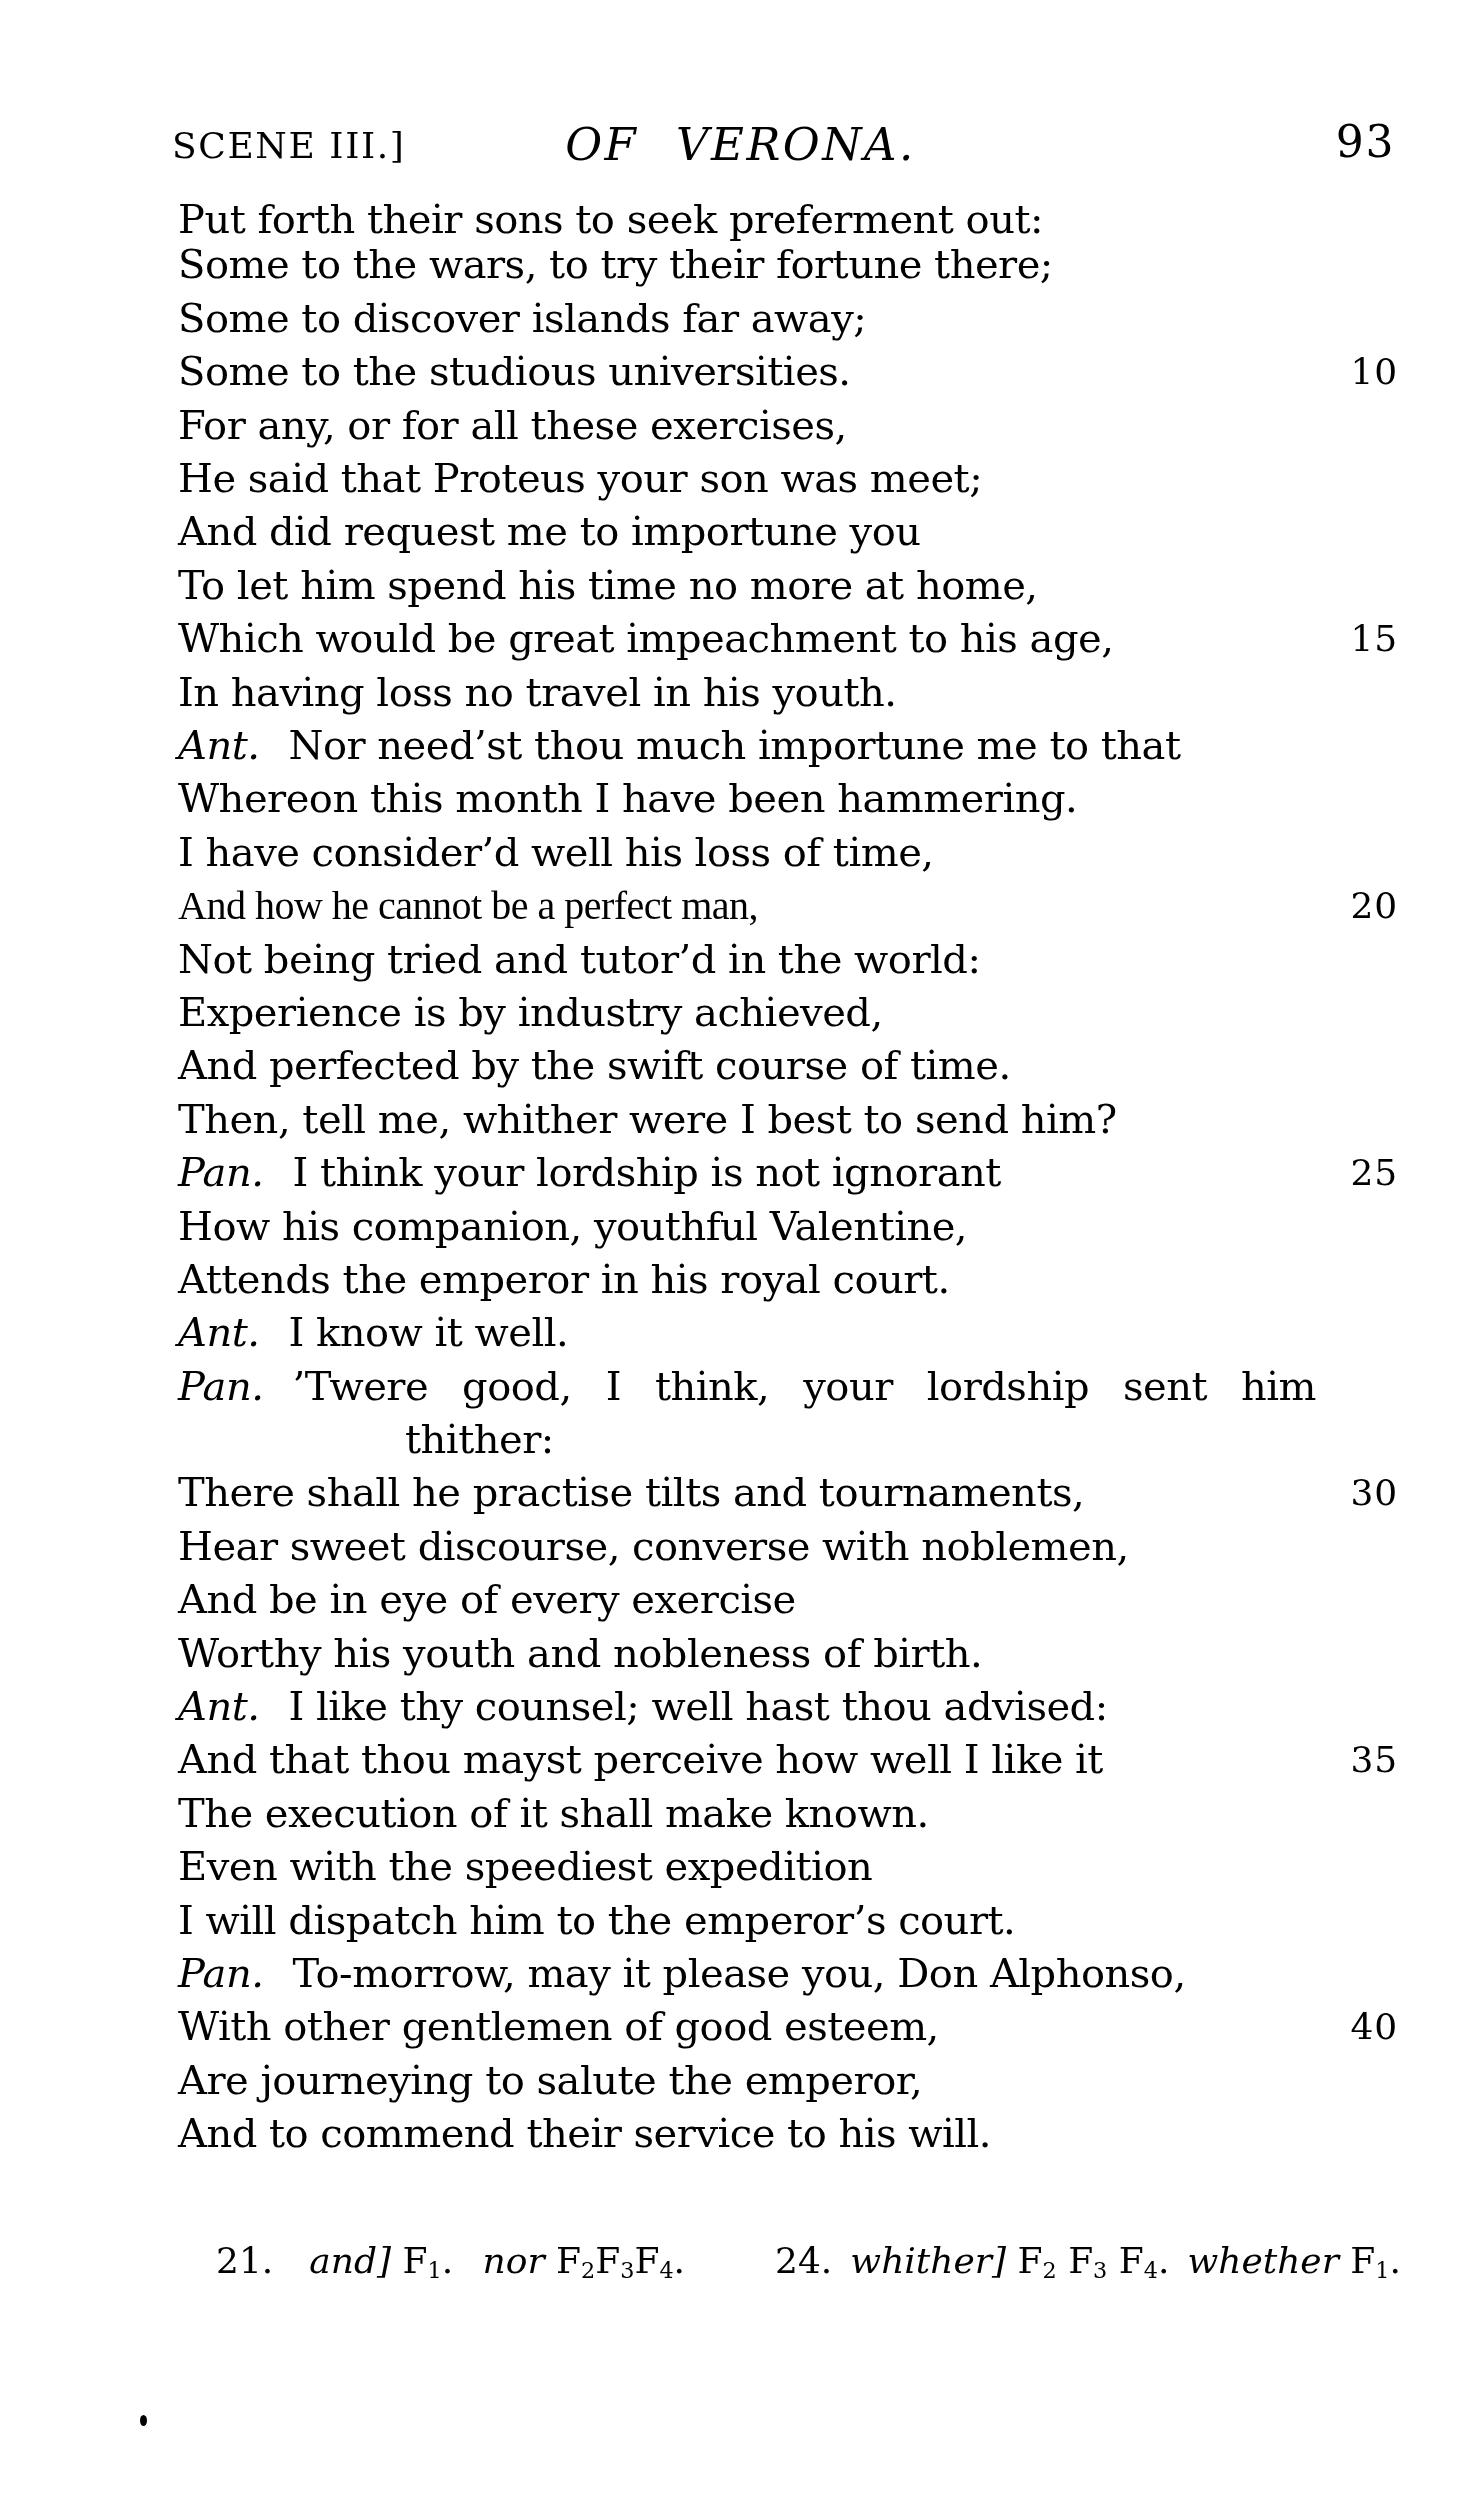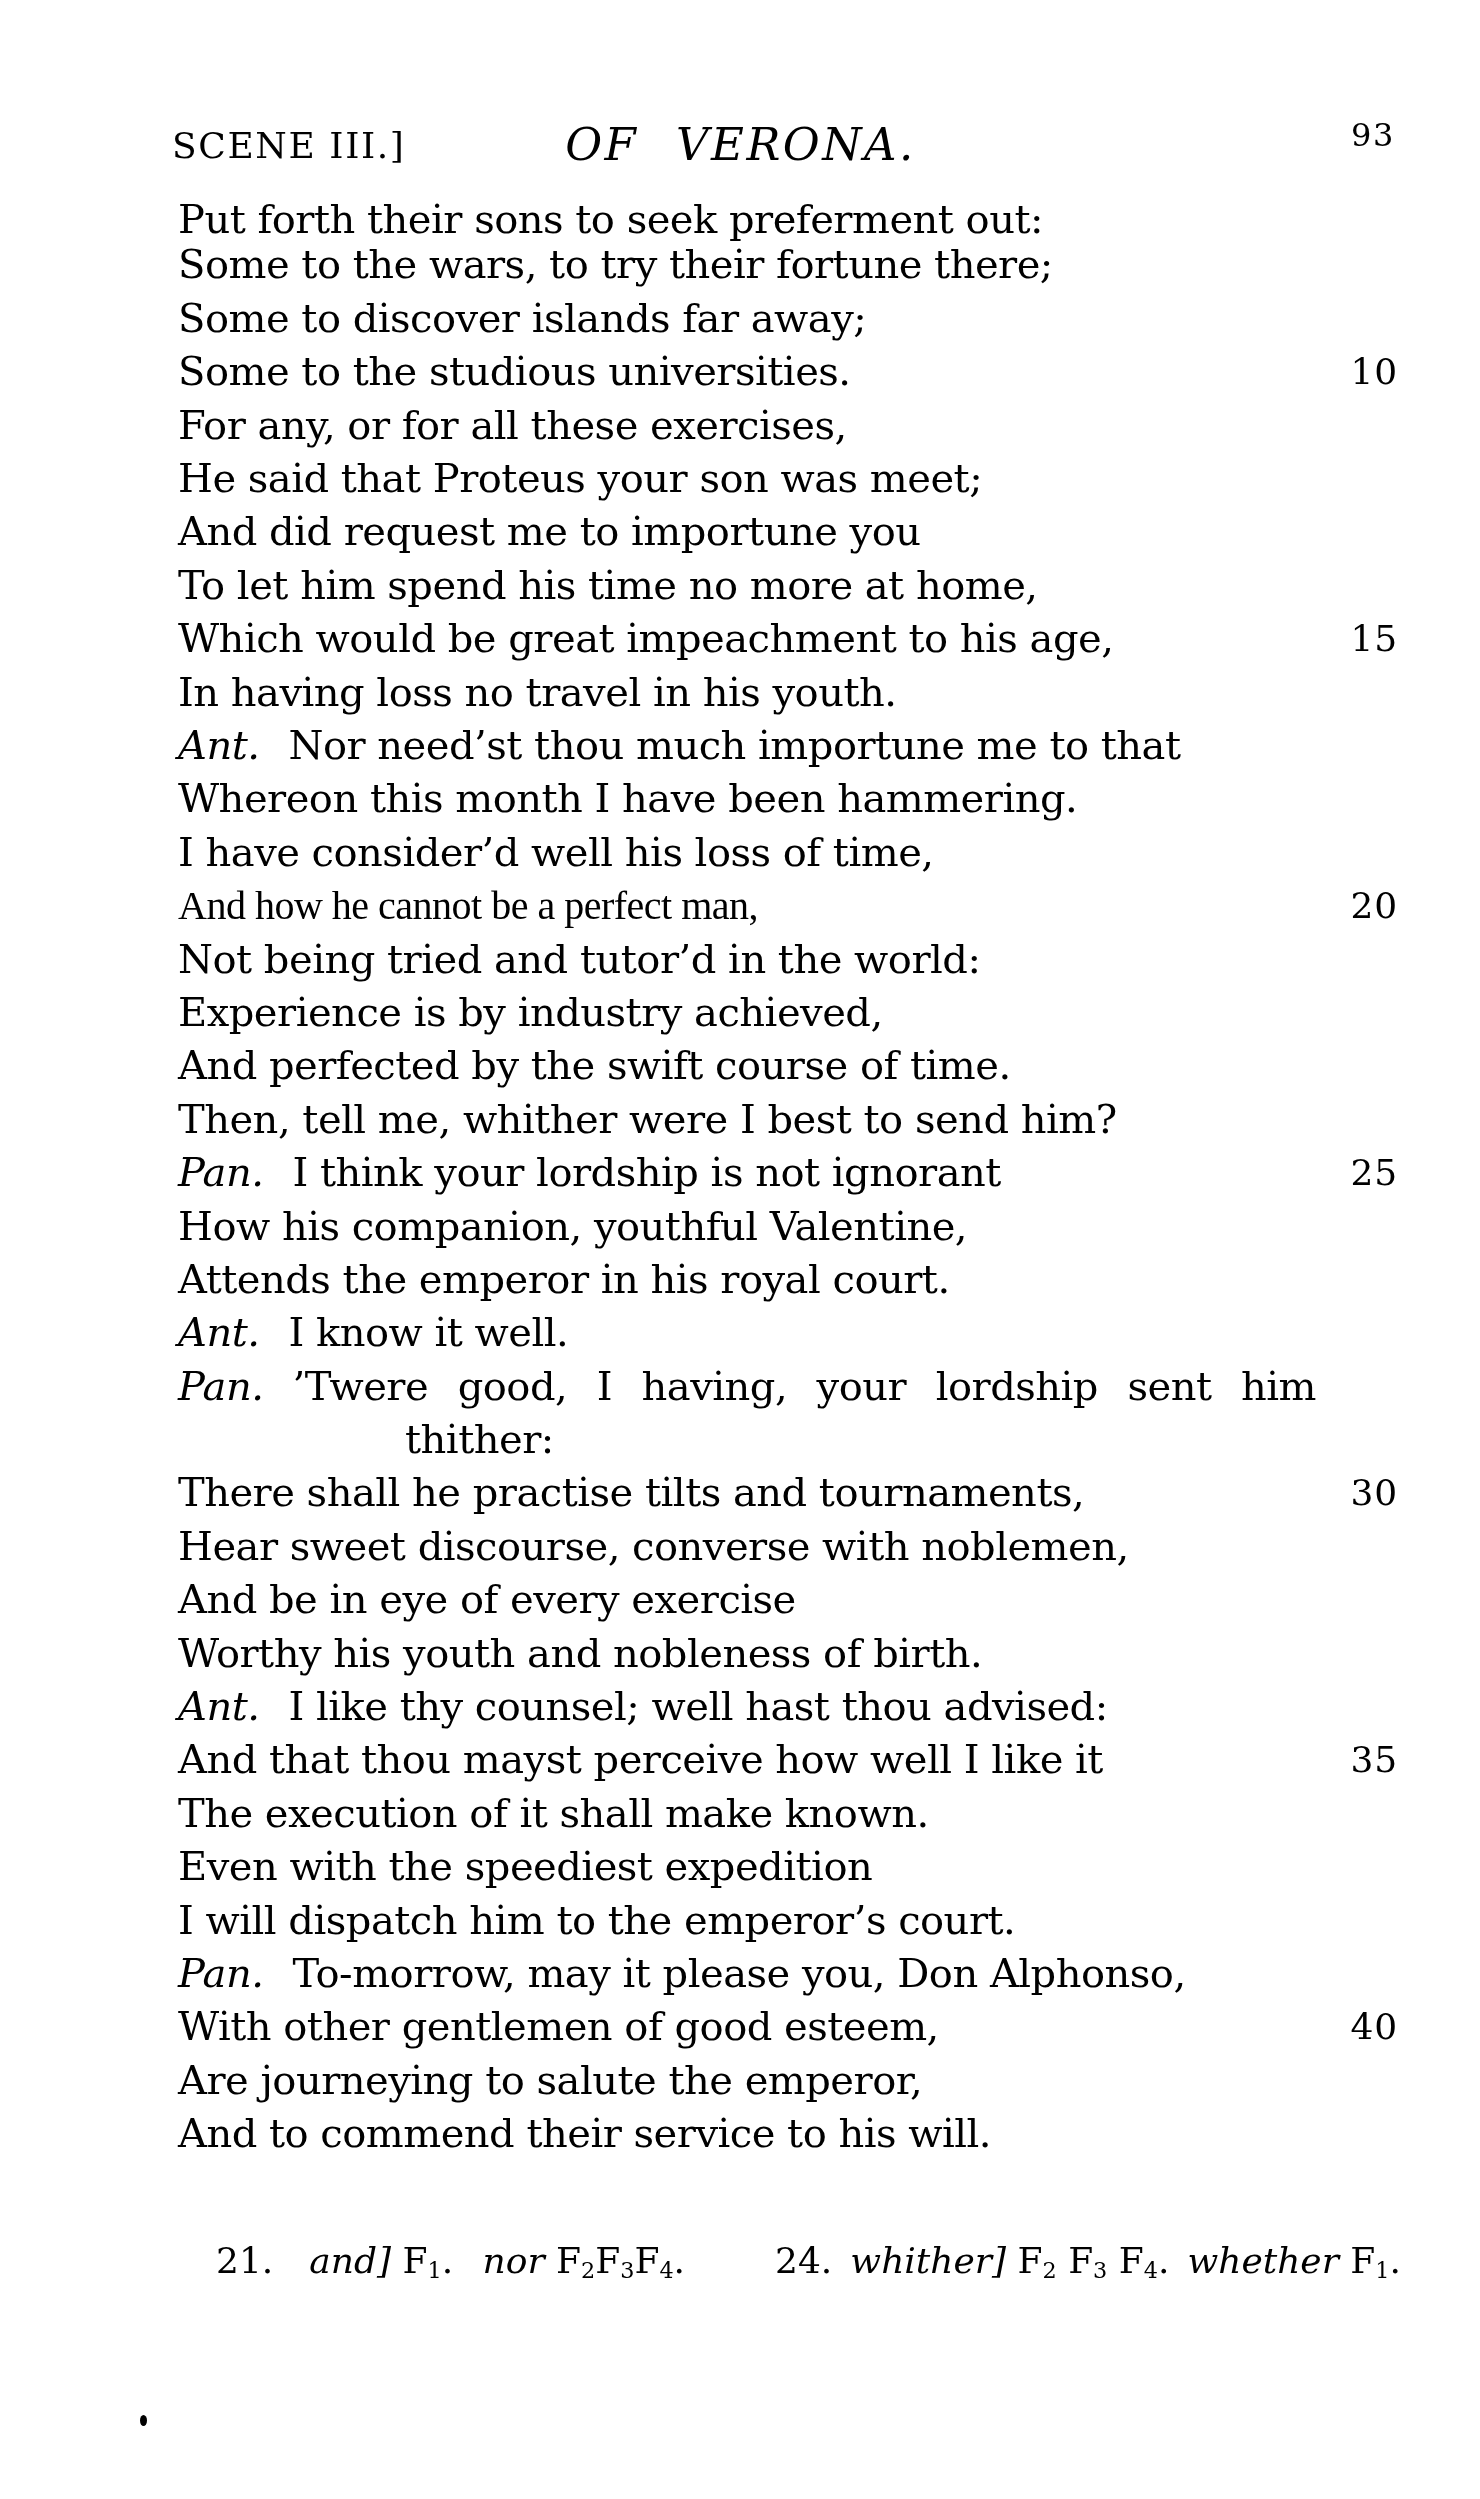--- a/index.html
+++ b/index.html
@@ -15,21 +15,21 @@
     position:absolute;left:172px;top:125px;
     font-size:36px;letter-spacing:1.6px;white-space:nowrap;
   }
   .header-title{
     position:absolute;left:0;top:118px;width:100%;
     text-align:center;font-style:italic;
     font-size:45px;letter-spacing:2.5px;word-spacing:21px;white-space:nowrap;
   }
   .header-page{
     position:absolute;top:116px;left:1325px;width:70px;
-    text-align:right;font-size:32px;letter-spacing:1.6px;
+    text-align:right;font-size:44px;letter-spacing:1.6px;
   }
   .text-block{
     position:absolute;left:178px;top:185px;width:1138px;height:1979px;
   }
   .line{
     position:absolute;left:0;
     white-space:nowrap;
     line-height:53px;font-size:40px;letter-spacing:-0.5px;
   }
   .line.justify{
@@ -88,21 +88,21 @@
       <div class="lineno" style="top: 694px;">20</div>
       <div class="line" style="top: 748px;"><span>Not being tried and tutor’d in the world:</span></div>
       <div class="line" style="top: 801px;"><span>Experience is by industry achieved,</span></div>
       <div class="line" style="top: 854px;"><span>And perfected by the swift course of time.</span></div>
       <div class="line" style="top: 908px;"><span>Then, tell me, whither were I best to send him?</span></div>
       <div class="line" style="top: 961px;"><span class="speaker">Pan.</span><span>I think your lordship is not ignorant</span></div>
       <div class="lineno" style="top: 961px;">25</div>
       <div class="line" style="top: 1015px;"><span>How his companion, youthful Valentine,</span></div>
       <div class="line" style="top: 1068px;"><span>Attends the emperor in his royal court.</span></div>
       <div class="line" style="top: 1121px;"><span class="speaker">Ant.</span><span>I know it well.</span></div>
-      <div class="line justify" style="top: 1175px;"><span class="speaker">Pan.</span><span>’Twere good, I having, your lordship sent him</span></div>
+      <div class="line justify" style="top: 1175px;"><span class="speaker">Pan.</span><span>’Twere good, I think, your lordship sent him</span></div>
       <div class="line turnover" style="top: 1228px;"><span>thither:</span></div>
       <div class="line" style="top: 1281px;"><span>There shall he practise tilts and tournaments,</span></div>
       <div class="lineno" style="top: 1281px;">30</div>
       <div class="line" style="top: 1335px;"><span>Hear sweet discourse, converse with noblemen,</span></div>
       <div class="line" style="top: 1388px;"><span>And be in eye of every exercise</span></div>
       <div class="line" style="top: 1442px;"><span>Worthy his youth and nobleness of birth.</span></div>
       <div class="line" style="top: 1495px;"><span class="speaker">Ant.</span><span>I like thy counsel; well hast thou advised:</span></div>
       <div class="line" style="top: 1548px;"><span>And that thou mayst perceive how well I like it</span></div>
       <div class="lineno" style="top: 1548px;">35</div>
       <div class="line" style="top: 1602px;"><span>The execution of it shall make known.</span></div>

